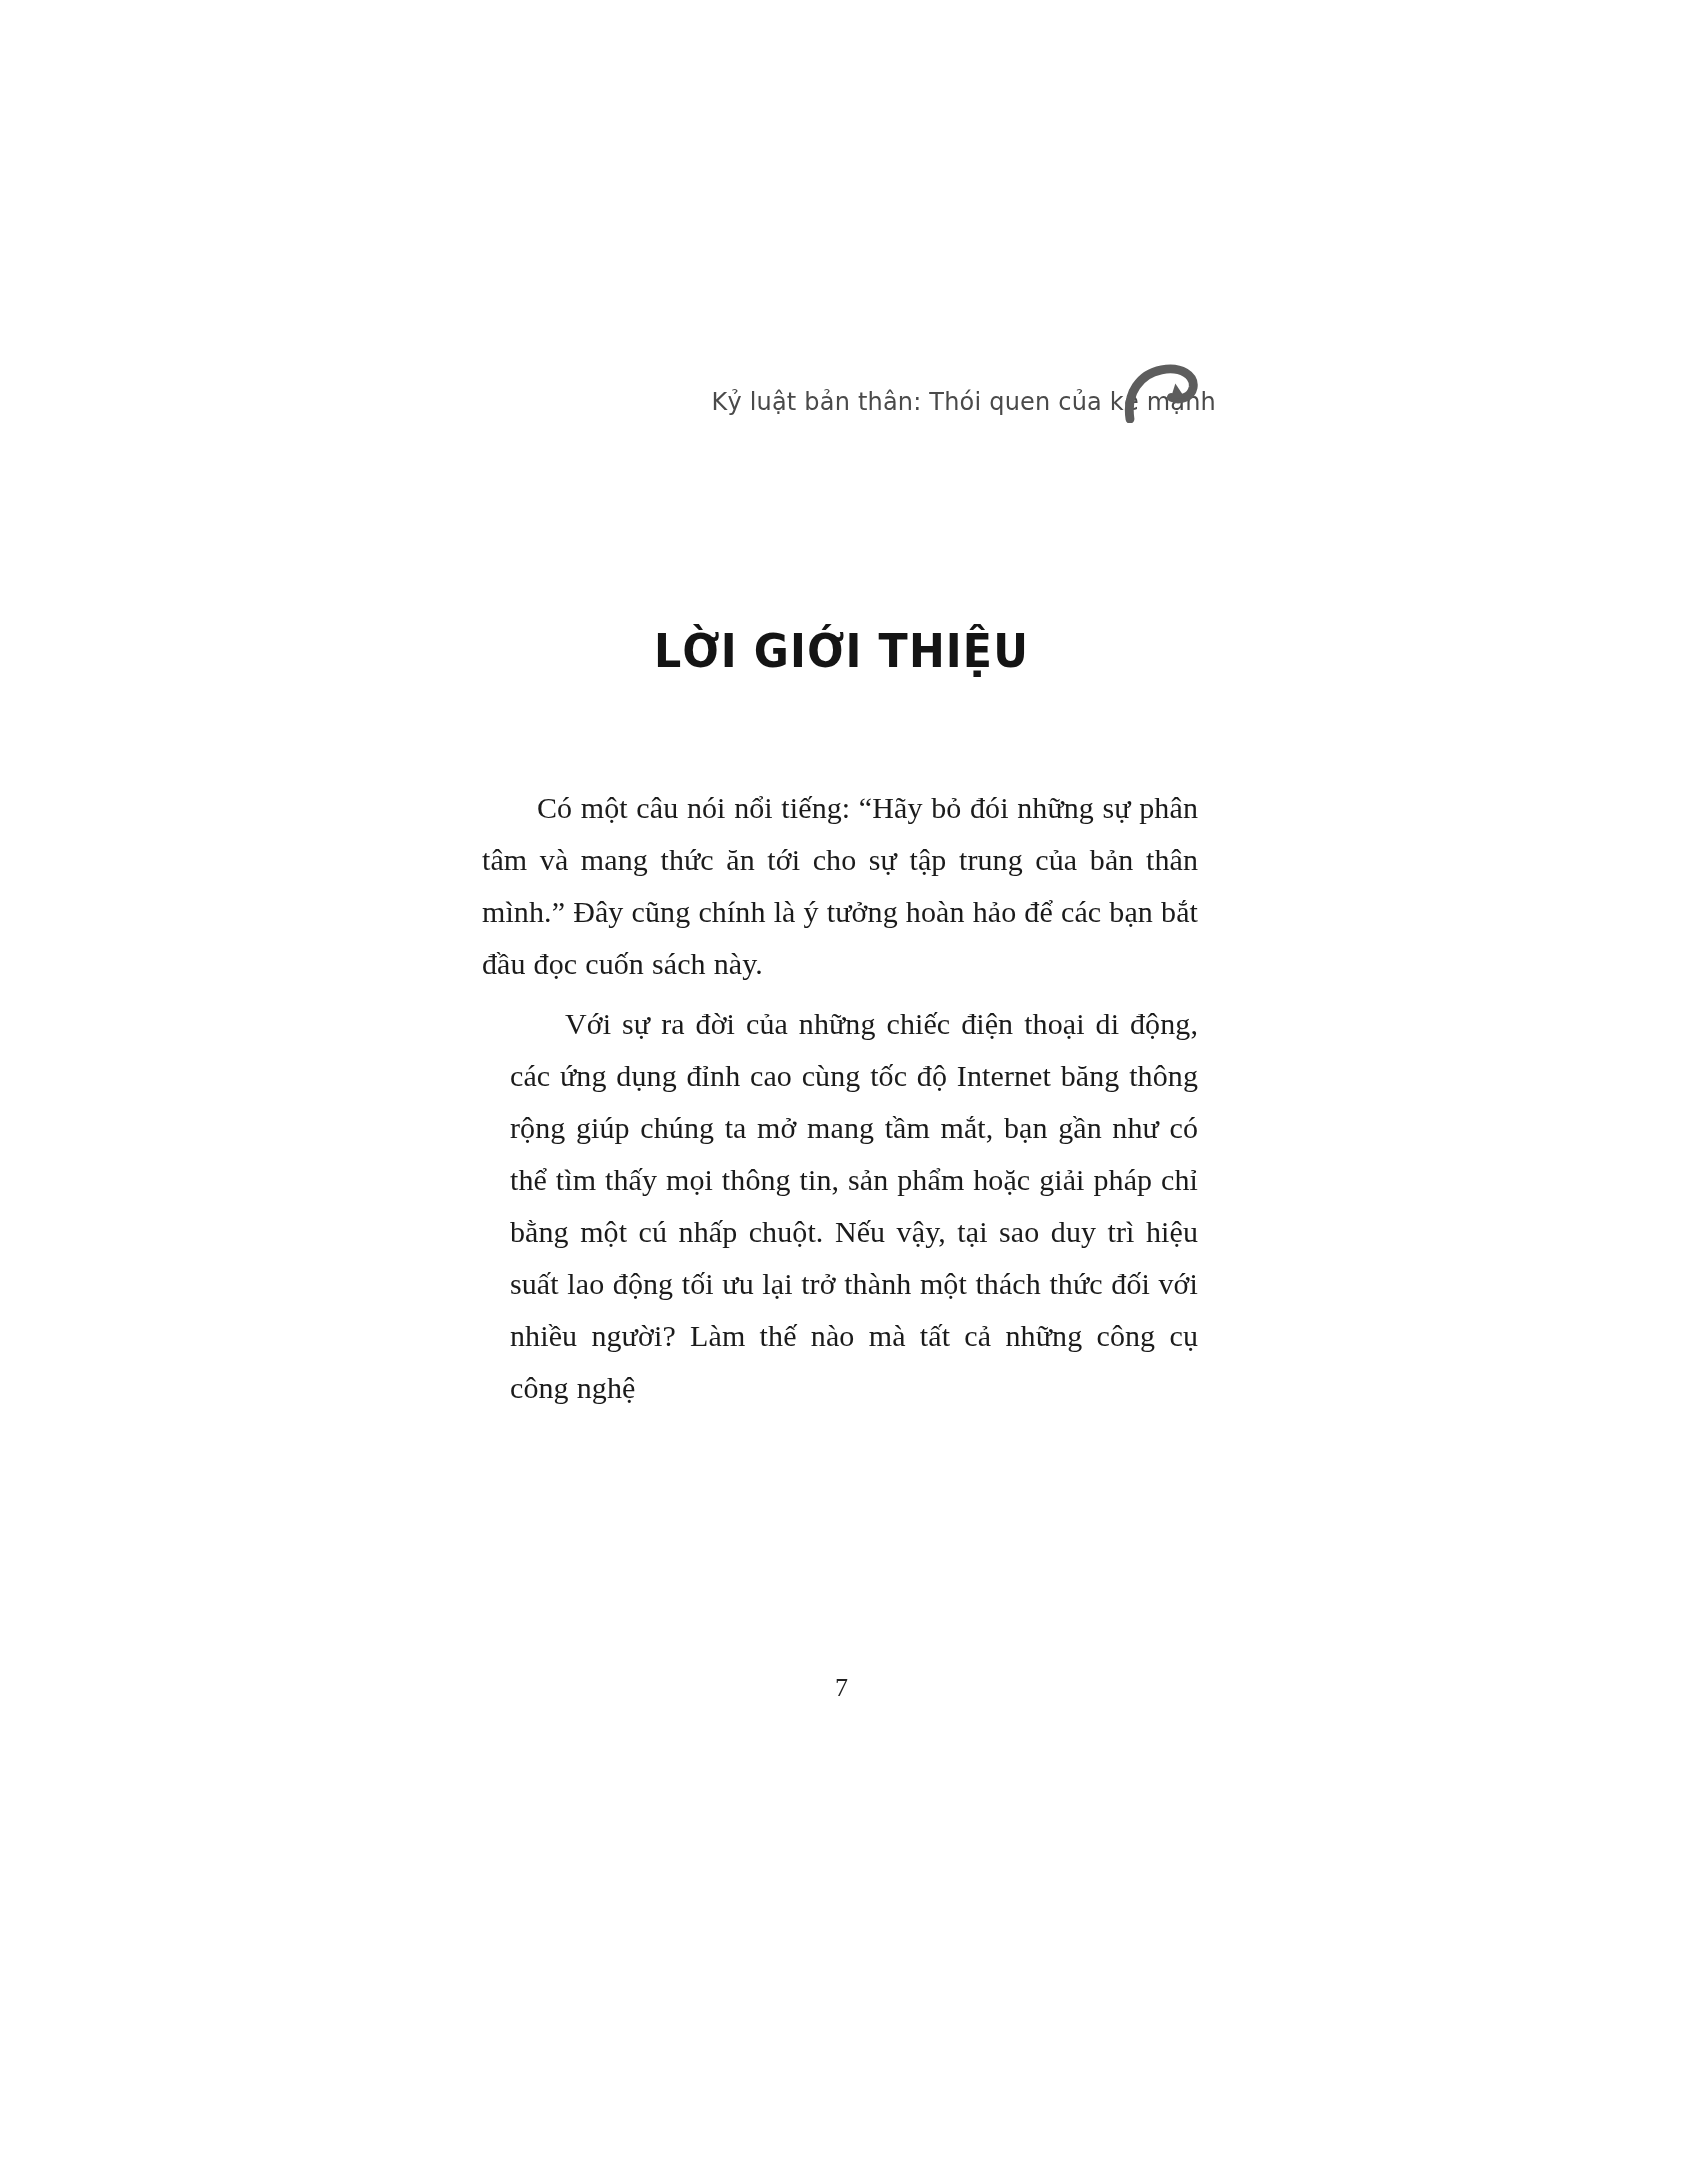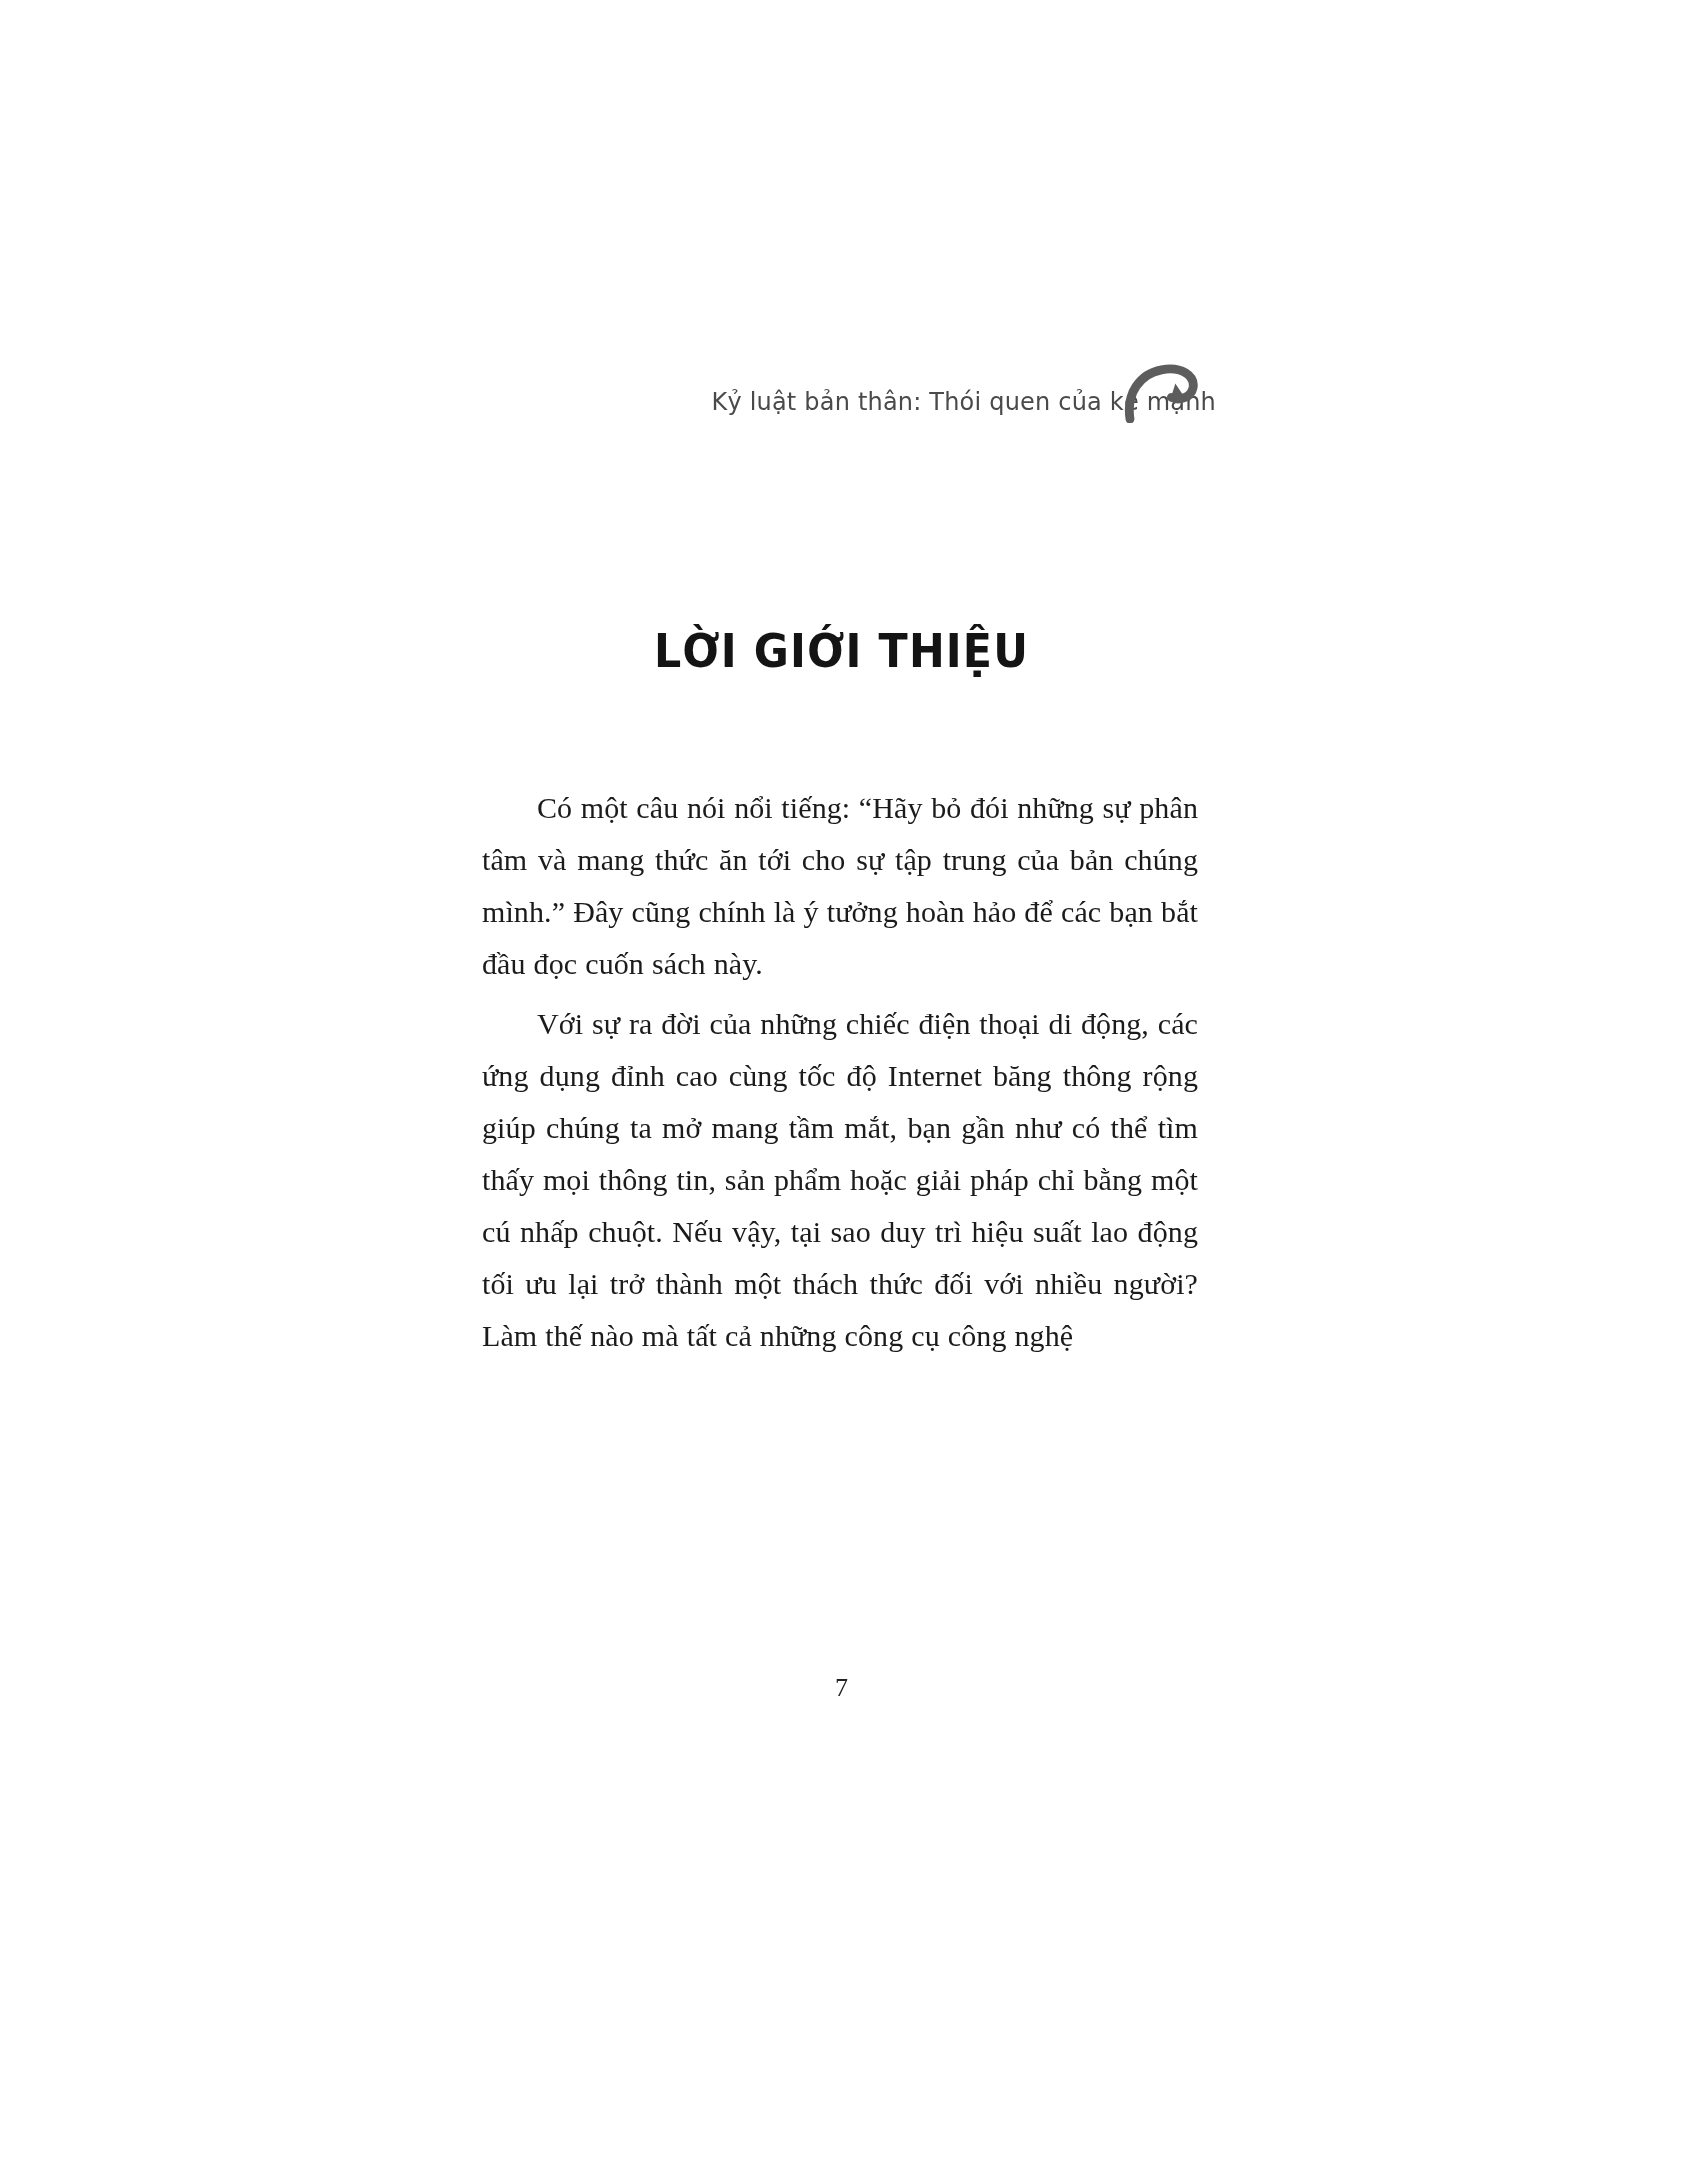--- a/index.html
+++ b/index.html
@@ -72,20 +72,21 @@
     text-indent: 55px;
     text-align: justify;
     font-size: 30px;
     line-height: 52px;
     letter-spacing: 0.1px;
     word-spacing: 0.4px;
     hyphens: none;
   }
   .body-col p:last-child {
     margin-bottom: 0;
+    margin-left: 28px;
   }
 
   
   .folio {
     position: absolute;
     top: 1673px;
     left: 0;
     width: 1683px;
     text-align: center;
     font-size: 26px;
@@ -105,20 +106,20 @@
   <span class="swoosh">
     <svg width="79" height="69" viewBox="0 0 80 70" xmlns="http://www.w3.org/2000/svg">
       <path d="M6 66 C2 40 16 20 38 16 C58 12 72 22 70 34 C68 44 56 48 48 44" fill="none" stroke="#5d5d5d" stroke-width="9" stroke-linecap="round"></path>
       <path d="M52 30 L47 46 L62 45 Z" fill="#5d5d5d"></path>
     </svg>
   </span>
 
   <div class="chapter-title">LỜI GIỚI THIỆU</div>
 
   <div class="body-col">
-    <p>Có một câu nói nổi tiếng: “Hãy bỏ đói những sự phân tâm và mang thức ăn tới cho sự tập trung của bản chúng mình.” Đây cũng chính là ý tưởng hoàn hảo để các bạn bắt đầu đọc cuốn sách này.</p>
+    <p>Có một câu nói nổi tiếng: “Hãy bỏ đói những sự phân tâm và mang thức ăn tới cho sự tập trung của bản thân mình.” Đây cũng chính là ý tưởng hoàn hảo để các bạn bắt đầu đọc cuốn sách này.</p>
     <p>Với sự ra đời của những chiếc điện thoại di động, các ứng dụng đỉnh cao cùng tốc độ Internet băng thông rộng giúp chúng ta mở mang tầm mắt, bạn gần như có thể tìm thấy mọi thông tin, sản phẩm hoặc giải pháp chỉ bằng một cú nhấp chuột. Nếu vậy, tại sao duy trì hiệu suất lao động tối ưu lại trở thành một thách thức đối với nhiều người? Làm thế nào mà tất cả những công cụ công nghệ</p>
   </div>
 
   <div class="folio">7</div>
 
 </div>
 
 
 </body></html>

